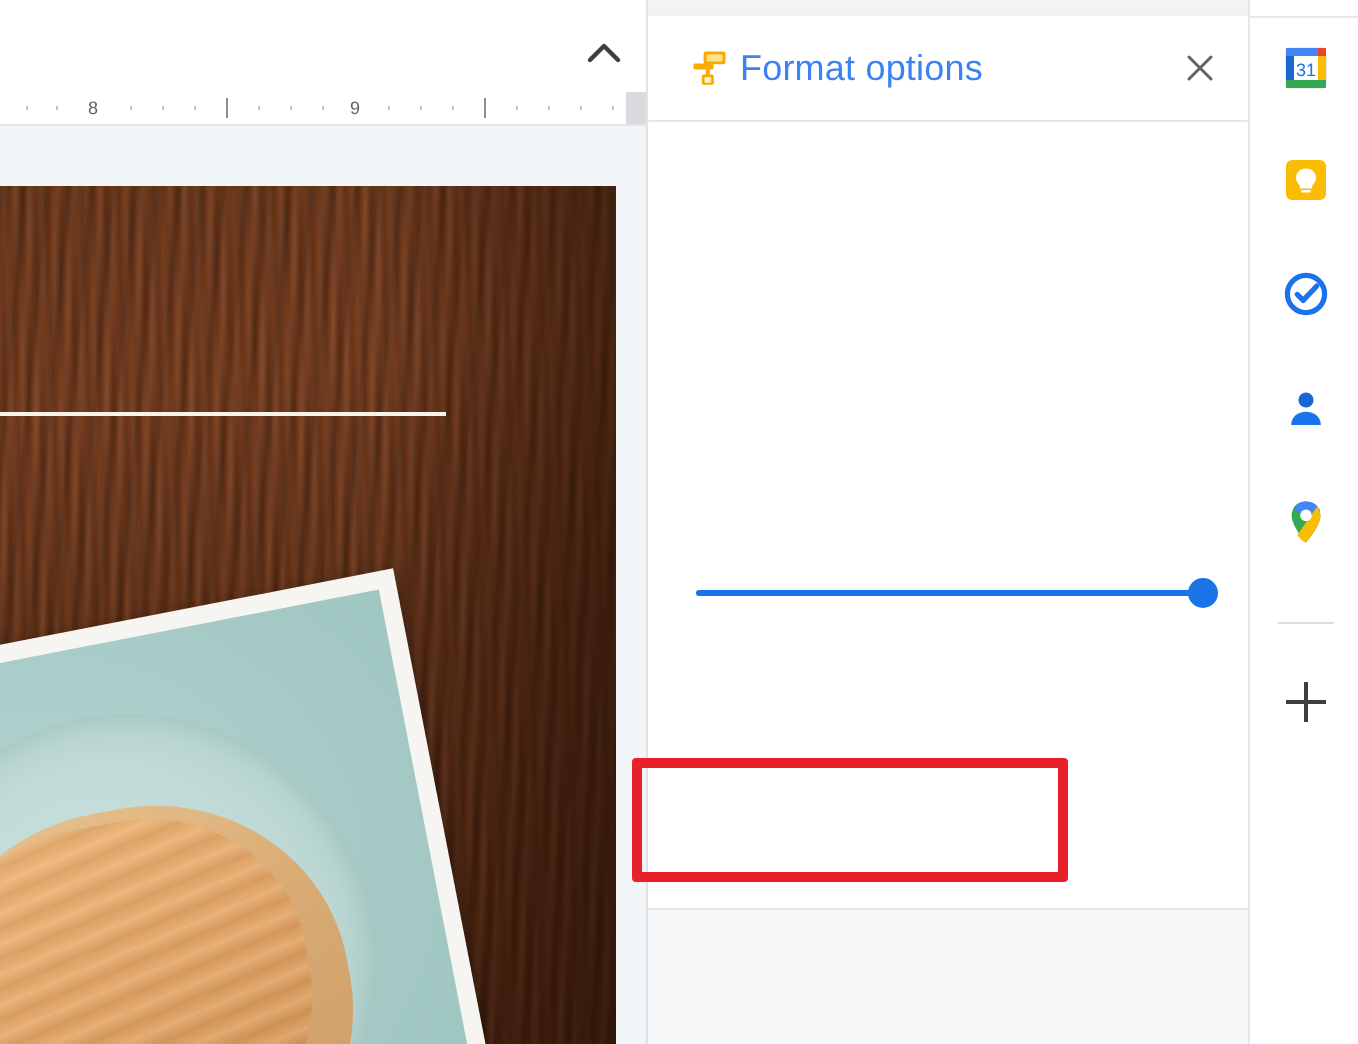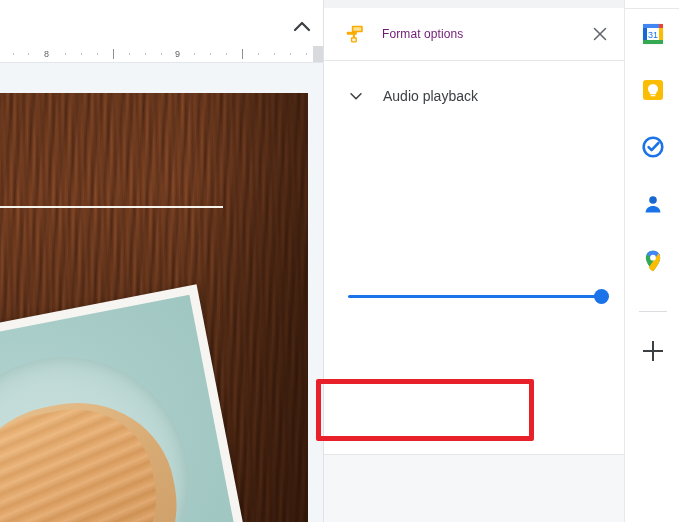--- a/index.html
+++ b/index.html
@@ -212,23 +212,23 @@
     display: flex;
     align-items: center;
     box-shadow: 0 1px 2px rgba(60,64,67,0.10);
   }
   .panel-header .hdr-icon {
     margin-left: 20px;
     width: 22px; height: 22px;
     display: flex; align-items: center; justify-content: center;
   }
   .panel-title {
-    margin-left: 16px;
-    font-size: 12px;
-    color: #701a75;
+    margin-left: 4px;
+    font-size: 18px;
+    color: #3b82f6;
     font-family: "Liberation Sans", sans-serif;
     letter-spacing: .1px;
   }
   .close-btn {
     position: absolute;
     right: 14px;
     top: 16px;
     width: 20px; height: 20px;
     cursor: pointer;
   }
@@ -437,28 +437,20 @@
       <div class="panel-title">Format options</div>
       <div class="close-btn">
         <svg width="20" height="20" viewBox="0 0 20 20">
           <path d="M4.5 4.5 L15.5 15.5 M15.5 4.5 L4.5 15.5" stroke="#5f6368" stroke-width="1.5" stroke-linecap="round"></path>
         </svg>
       </div>
     </div>
 
     <div class="panel-body">
 
-      <div class="section-head" style="top:14px">
-        <div class="chev">
-          <svg width="18" height="18" viewBox="0 0 20 20">
-            <path d="M4.5 7.5 L10 13 L15.5 7.5" fill="none" stroke="#3c4043" stroke-width="1.7" stroke-linecap="round" stroke-linejoin="round"></path>
-          </svg>
-        </div>
-        <div class="sec-label">Audio playback</div>
-      </div>
 
       <div class="slider-wrap" style="left:24px; top:227px;">
         <div class="slider-track"></div>
         <div class="slider-thumb"></div>
       </div>
 
     </div>
 
     <div class="panel-footer">
       <div class="footer-sep"></div>

